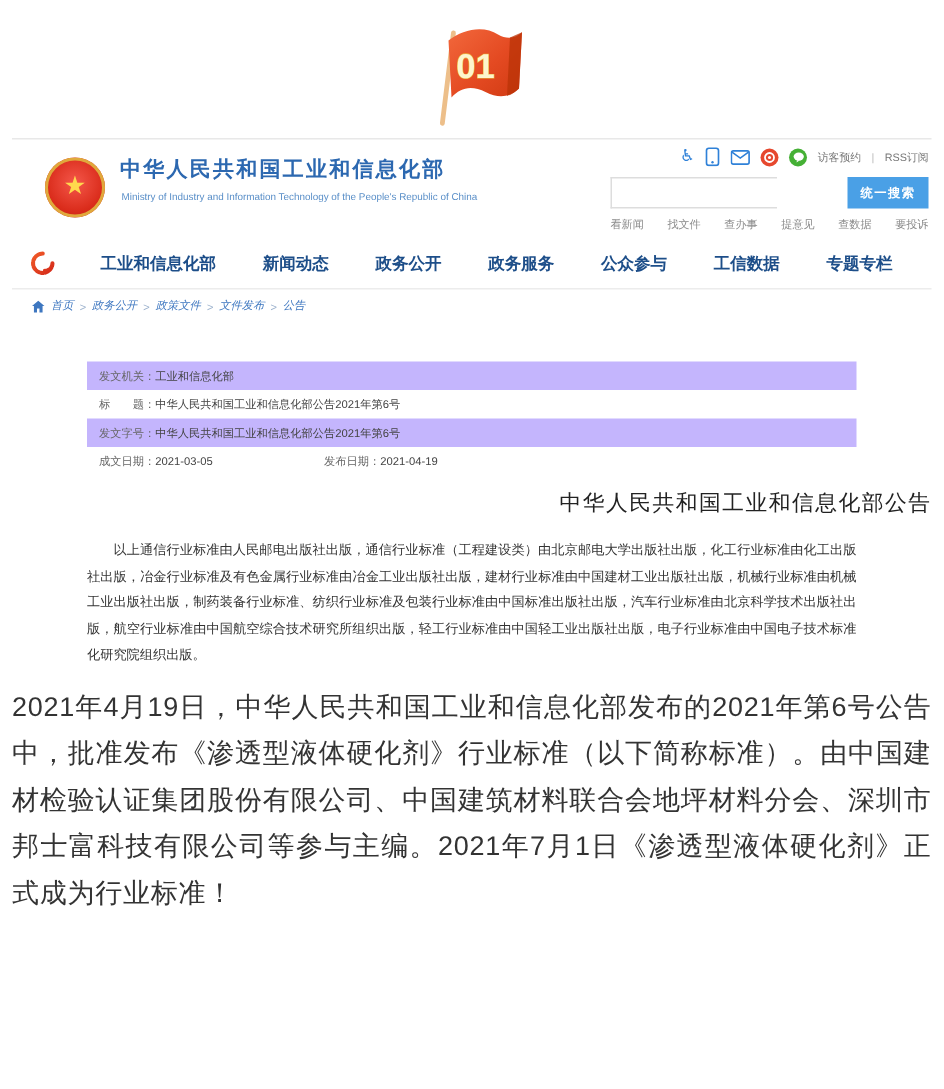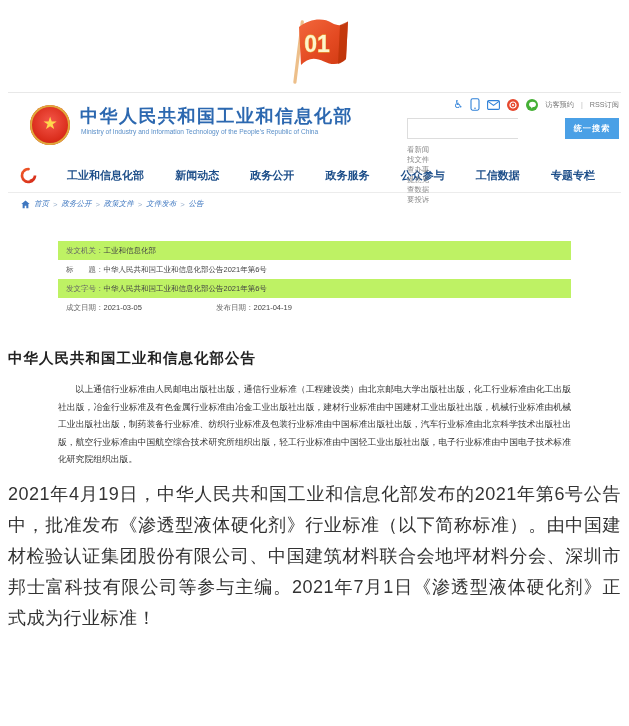--- a/index.html
+++ b/index.html
@@ -15,21 +15,21 @@
   .site{margin:0 8px;border-top:1px solid #e8e8e8;}
   .site-header{position:relative;height:66px;}
   .emblem{
     position:absolute;left:22px;top:12px;width:40px;height:40px;border-radius:50%;
     background:radial-gradient(circle at 50% 42%, #f4574a 0%, #da2c1b 62%, #b61f10 100%);
     box-shadow:inset 0 0 0 2px #e0a93c;
     display:flex;align-items:center;justify-content:center;
   }
   .emblem .star{color:#ffd84d;font-size:17px;line-height:1;margin-top:-4px;}
   .header-title{
-    position:absolute;left:72px;top:11px;font-size:18px;font-weight:bold;
+    position:absolute;left:72px;top:11px;font-size:14px;font-weight:bold;
     color:#2c68b0;letter-spacing:1.5px;white-space:nowrap;
   }
   .header-subtitle{
     position:absolute;left:73px;top:35px;font-size:6.6px;color:#5a8fc8;white-space:nowrap;
   }
   .header-right{position:absolute;right:2px;top:4px;width:212px;}
   .icons-row{display:flex;align-items:center;justify-content:flex-end;gap:7px;height:15px;}
   .icons-row .txt{font-size:7.2px;color:#777;white-space:nowrap;}
   .icons-row .sep{font-size:7.2px;color:#bbb;}
   .ic{display:inline-flex;align-items:center;justify-content:center;}
@@ -39,41 +39,41 @@
   .wechat{background:#45b035;}
   .search-row{margin-top:6px;display:flex;height:21px;}
   .search-input{
     flex:1;border:1px solid #ddd;border-right:none;outline:none;
     font-size:8px;padding:0 4px;min-width:0;
   }
   .search-btn{
     width:54px;background:#4aa0e6;color:#fff;border:none;font-size:8.2px;
     font-weight:bold;cursor:pointer;letter-spacing:1px;margin-left:47px;
   }
-  .quick-links{margin-top:6px;display:flex;justify-content:space-between;font-size:7.4px;color:#8a8a8a;flex-direction:column;}
+  .quick-links{margin-top:6px;display:flex;justify-content:space-between;font-size:7.4px;color:#8a8a8a;}
   .quick-links span{cursor:pointer;white-space:nowrap;}
   
   .nav{height:33px;display:flex;align-items:center;border-bottom:1px solid #ececec;}
   .nav-logo{width:17px;height:17px;margin:0 12px 0 12px;flex:0 0 auto;}
   .nav-items{flex:1;display:flex;justify-content:space-between;padding:0 26px 0 18px;}
   .nav-item{font-size:11px;font-weight:bold;color:#1d4e89;cursor:pointer;white-space:nowrap;}
   
   .breadcrumb{height:22px;display:flex;align-items:center;gap:4px;padding-left:13px;font-size:7.5px;font-style:italic;}
   .crumb{color:#3e77c0;cursor:pointer;white-space:nowrap;}
   .crumb-sep{color:#9ab0cc;}
   
   .meta{margin:26px 50px 0;font-size:7.5px;color:#666;}
   .meta-row{display:flex;padding:5px 8px;line-height:9px;}
-  .meta-row.alt{background:#bef264;}
+  .meta-row.alt{background:#c4b5fd;}
   .pair{display:flex;}
   .pair.w1{width:150px;flex:0 0 150px;align-items:center;}
   .m-label{color:#666;white-space:pre;}
   .m-value{color:#444;}
   
-  .doc-title{margin-top:32px;text-align:left;font-size:14.5px;font-weight:bold;color:#222;letter-spacing:1px;}
+  .doc-title{margin-top:9px;text-align:right;font-size:14.5px;font-weight:normal;color:#222;letter-spacing:1px;}
   .doc-issue{margin-top:17px;text-align:center;font-size:9px;color:#333;}
   .doc-para{margin:13px 50px 0;font-size:8.8px;line-height:17.5px;color:#333;text-align:justify;text-indent:2em;}
   
   .caption{
     margin:10px 8px 0;font-size:18px;line-height:31px;color:#333;
     letter-spacing:0.5px;text-align:justify;
   }
 </style>
 </head>
 <body>

